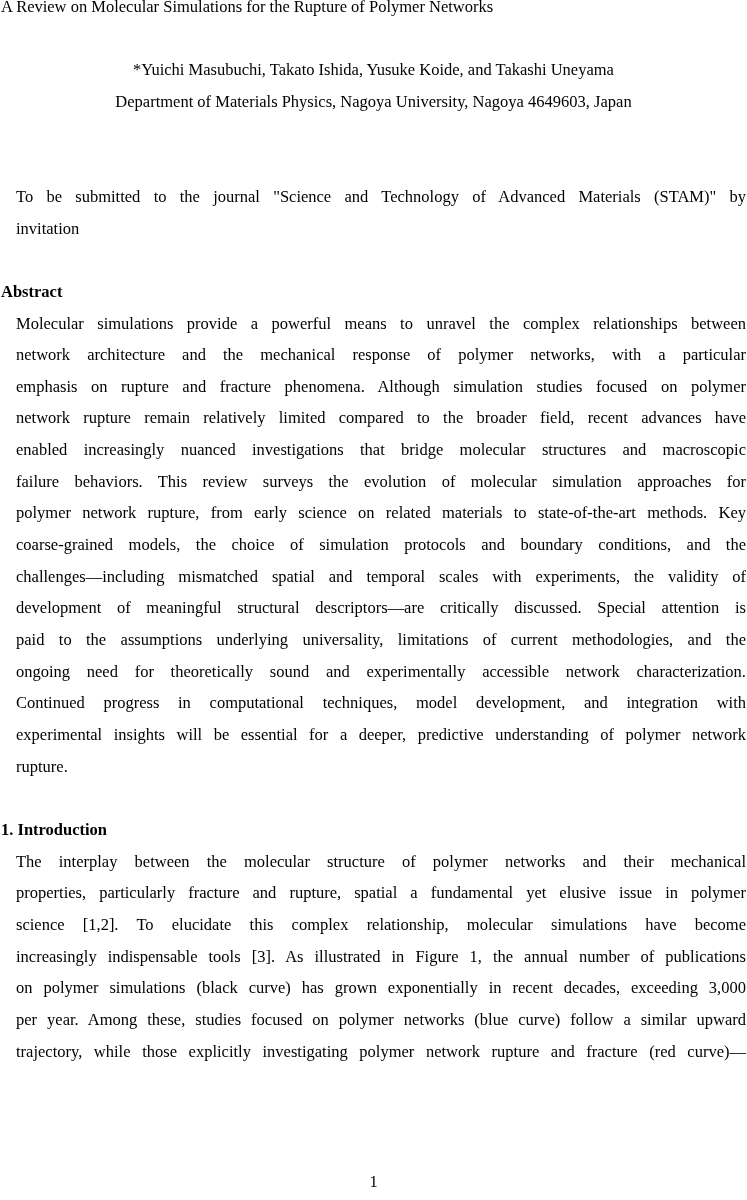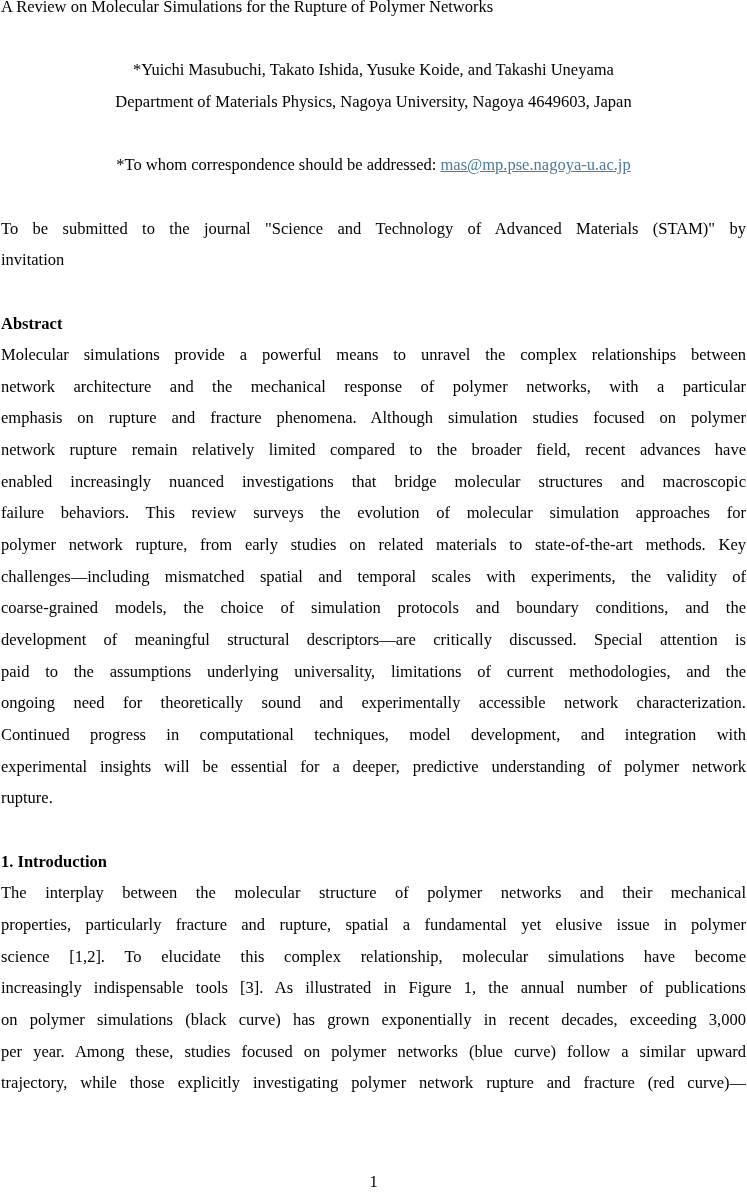--- a/index.html
+++ b/index.html
@@ -28,20 +28,21 @@
     line-height: 31.65px;
   }
   .line { text-align: left; }
   .right { text-align: center; }
   .bold { font-weight: bold; }
   .blank { height: 31.65px; }
   .version { word-spacing: 0.36em; }
   .jpar .jline {
     text-align: justify;
     text-align-last: justify;
+    margin-left: 15px;
   }
   .jpar.last-left .jline:last-child {
     text-align-last: left;
   }
   .email-link {
     color: #4a7b9c;
     text-decoration: underline;
     cursor: pointer;
   }
   .page-num {
@@ -61,42 +62,41 @@
 
     <div class="line">A Review on Molecular Simulations for the Rupture of Polymer Networks</div>
 
     <div class="blank"></div>
 
     <div class="line right">*Yuichi Masubuchi, Takato Ishida, Yusuke Koide, and Takashi Uneyama</div>
     <div class="line right">Department of Materials Physics, Nagoya University, Nagoya 4649603, Japan</div>
 
     <div class="blank"></div>
 
-    <div class="line right"><span>*To whom correspondence should be addressed: </span><a href="#" class="email-link">mas@mp.pse.nagoya-u.ac.jp</a></div>
 
     <div class="blank"></div>
 
     <div class="jpar last-left">
         <div class="jline">To be submitted to the journal "Science and Technology of Advanced Materials (STAM)" by</div>
         <div class="jline">invitation</div>
       </div>
 
     <div class="blank"></div>
 
     <div class="line bold">Abstract</div>
     <div class="jpar last-left">
         <div class="jline">Molecular simulations provide a powerful means to unravel the complex relationships between</div>
         <div class="jline">network architecture and the mechanical response of polymer networks, with a particular</div>
         <div class="jline">emphasis on rupture and fracture phenomena. Although simulation studies focused on polymer</div>
         <div class="jline">network rupture remain relatively limited compared to the broader field, recent advances have</div>
         <div class="jline">enabled increasingly nuanced investigations that bridge molecular structures and macroscopic</div>
         <div class="jline">failure behaviors. This review surveys the evolution of molecular simulation approaches for</div>
-        <div class="jline">polymer network rupture, from early studies on related materials to state-of-the-art methods. Key</div>
+        <div class="jline">polymer network rupture, from early science on related materials to state-of-the-art methods. Key</div>
+        <div class="jline">coarse-grained models, the choice of simulation protocols and boundary conditions, and the</div>
         <div class="jline">challenges—including mismatched spatial and temporal scales with experiments, the validity of</div>
-        <div class="jline">coarse-grained models, the choice of simulation protocols and boundary conditions, and the</div>
         <div class="jline">development of meaningful structural descriptors—are critically discussed. Special attention is</div>
         <div class="jline">paid to the assumptions underlying universality, limitations of current methodologies, and the</div>
         <div class="jline">ongoing need for theoretically sound and experimentally accessible network characterization.</div>
         <div class="jline">Continued progress in computational techniques, model development, and integration with</div>
         <div class="jline">experimental insights will be essential for a deeper, predictive understanding of polymer network</div>
         <div class="jline">rupture.</div>
       </div>
 
     <div class="blank"></div>
 

